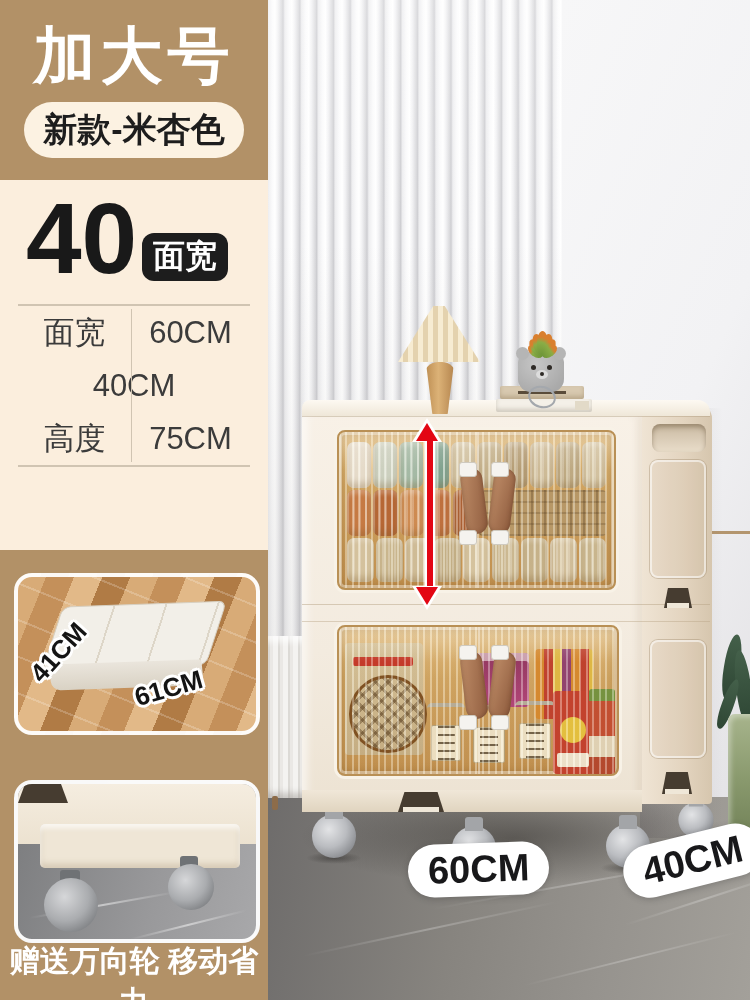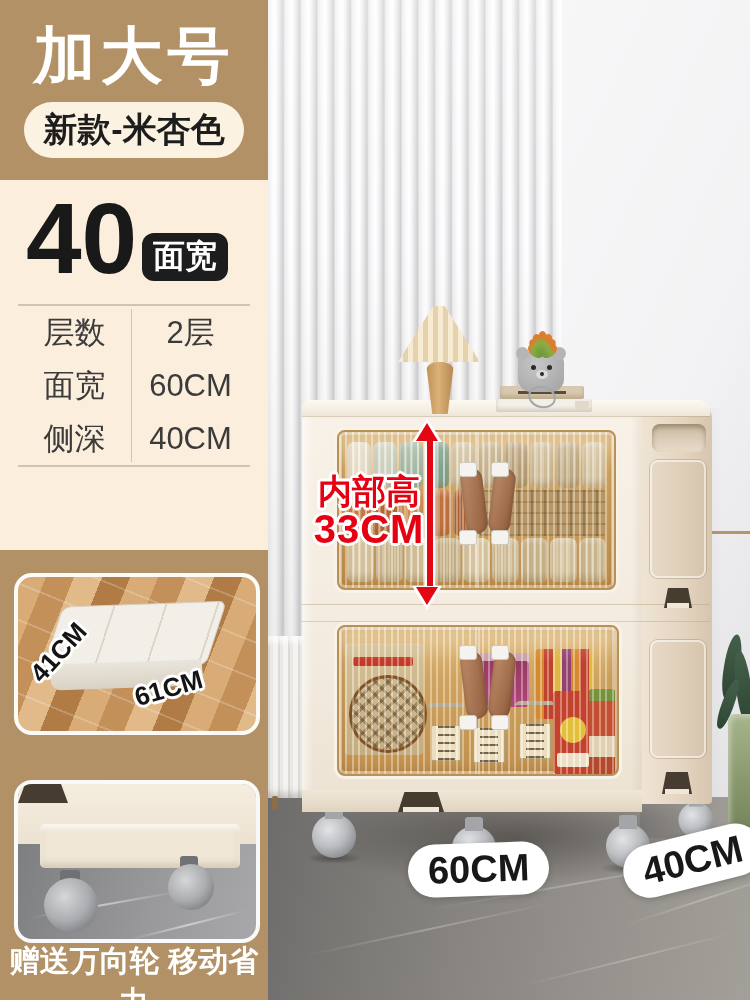--- a/index.html
+++ b/index.html
@@ -366,49 +366,44 @@
     <span class="leafp" style="transform:rotate(18deg);height:23px;"></span>
     <span class="leafp" style="transform:rotate(36deg);height:20px;"></span>
     <span class="leafp" style="transform:rotate(55deg);height:17px;"></span>
   </div>
 
   <div class="abs tri tw-up"></div>
   <div class="abs tri tr-up"></div>
   <div class="abs arrow-shaft"></div>
   <div class="abs tri tw-dn"></div>
   <div class="abs tri tr-dn"></div>
-  <div class="abs callout outl-w">
-    <span class="l1">内部高</span>
-    <span class="l2">33CM</span>
-  </div>
 
   <div class="abs dim-pill pill-60">60CM</div>
   <div class="abs dim-pill pill-40">40CM</div>
 
   <div class="abs leftcol tag-box">
     <div class="abs tag-title">加大号</div>
     <div class="abs tag-pill">新款-米杏色</div>
   </div>
 
   <div class="abs leftcol cream">
     <div class="width-big">40</div>
     <div class="width-badge">面宽</div>
     <div class="spec">
       <div class="spec-divider"></div>
       <div class="srow">
-        <div class="lab">层数</div>
-        <div class="val">2层</div>
-      </div>
-      <div class="srow">
         <div class="lab">面宽</div>
         <div class="val">60CM</div>
       </div>
       <div class="srow">
-        <div class="lab">侧深</div>
         <div class="val">40CM</div>
+      </div>
+      <div class="srow">
+        <div class="lab">高度</div>
+        <div class="val">75CM</div>
       </div>
     </div>
   </div>
 
   <div class="abs leftcol tan-low">
     <div class="inset inset1">
       <div class="fbox">
         <div class="fbox-top"></div>
         <div class="fbox-front"></div>
       </div>

